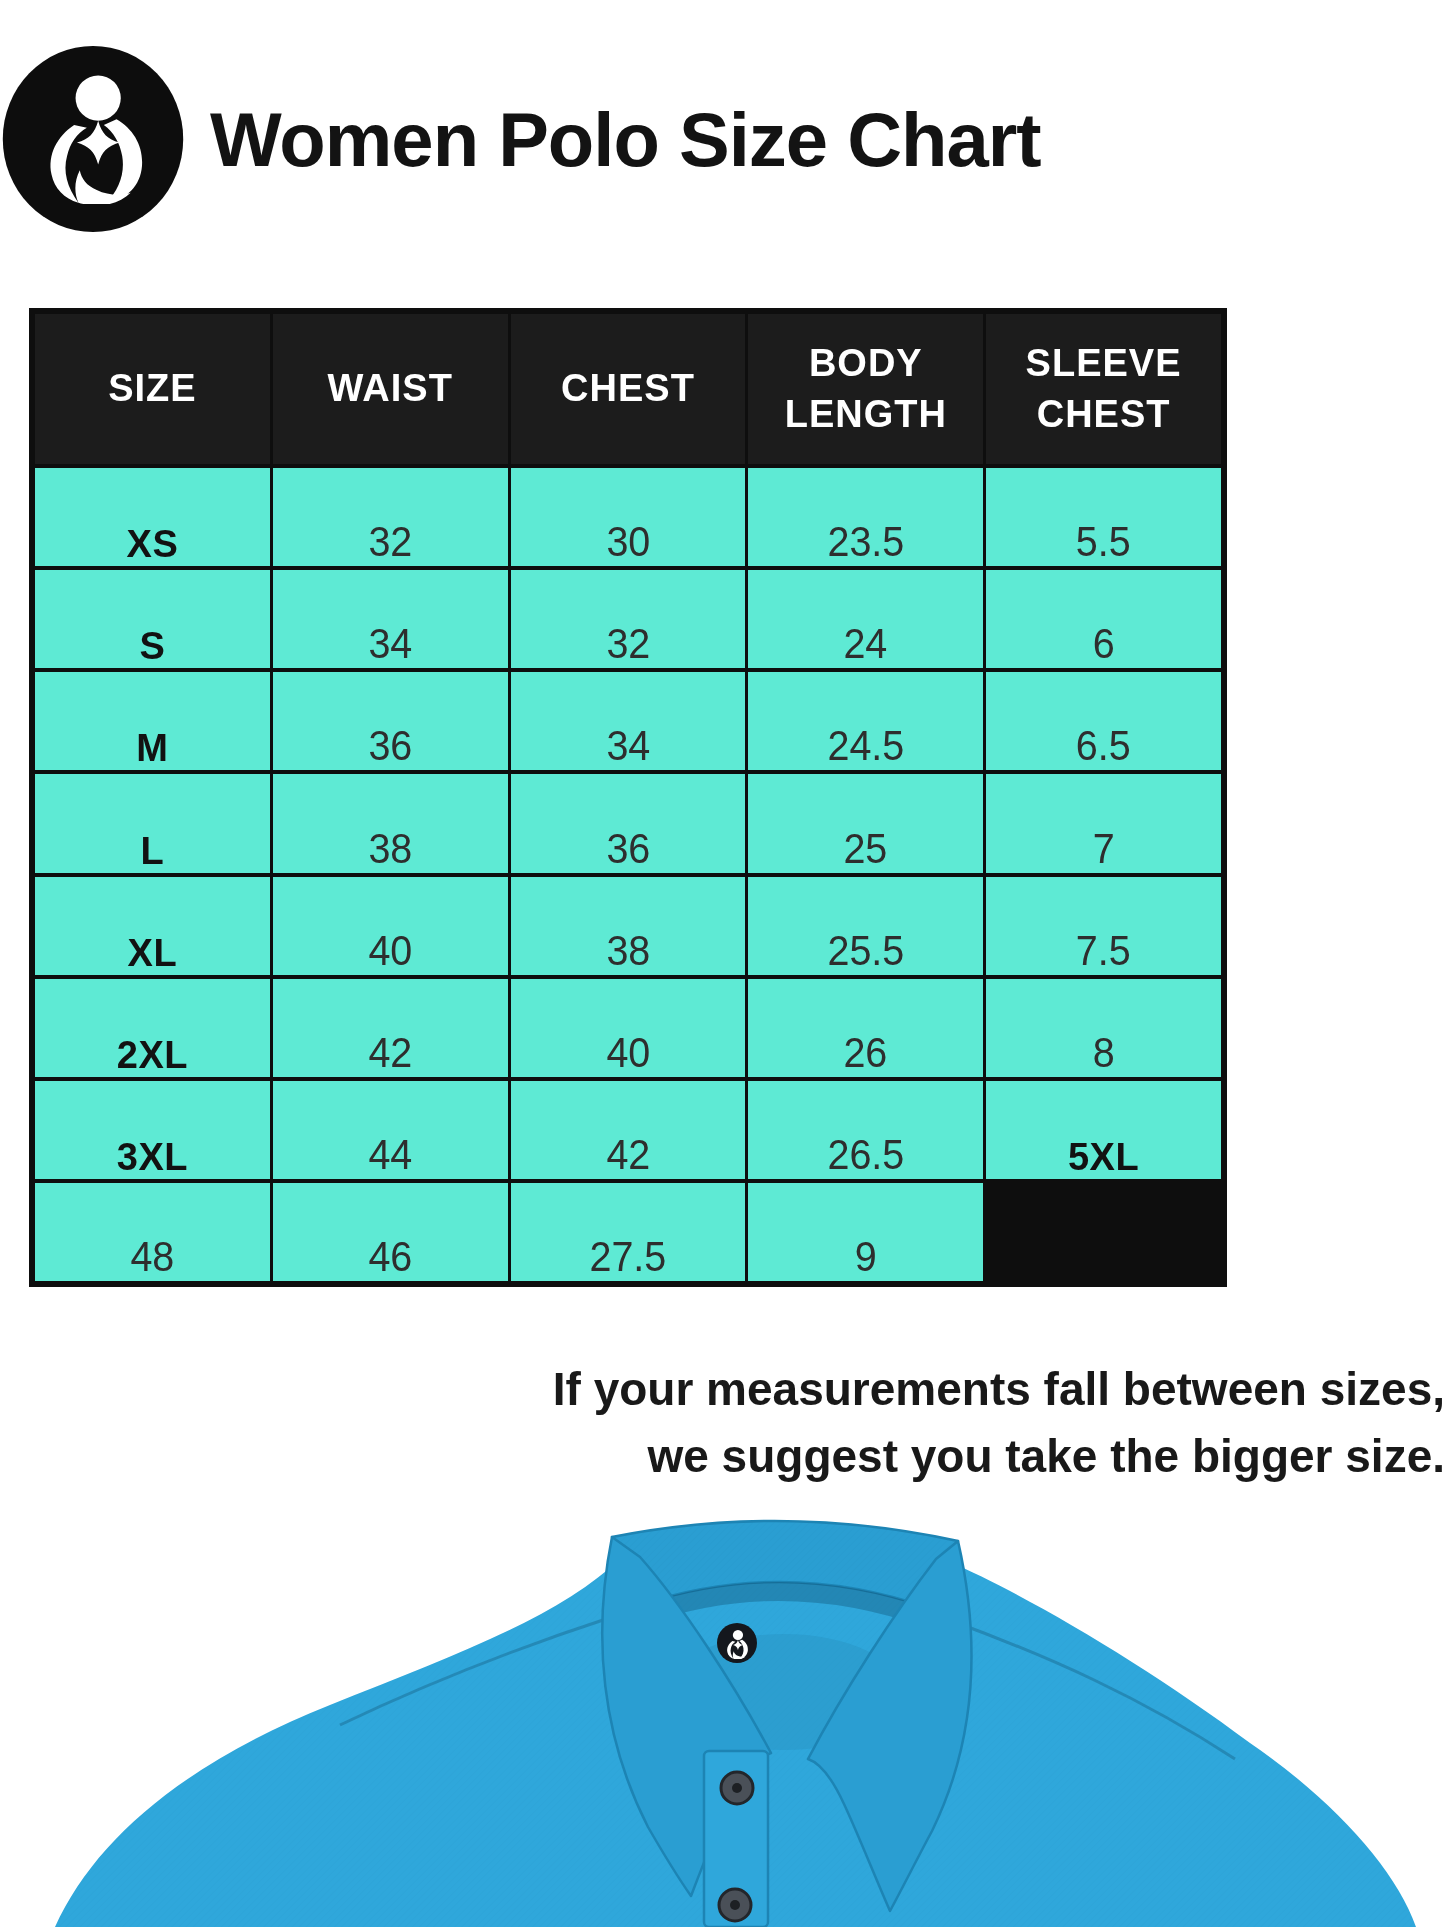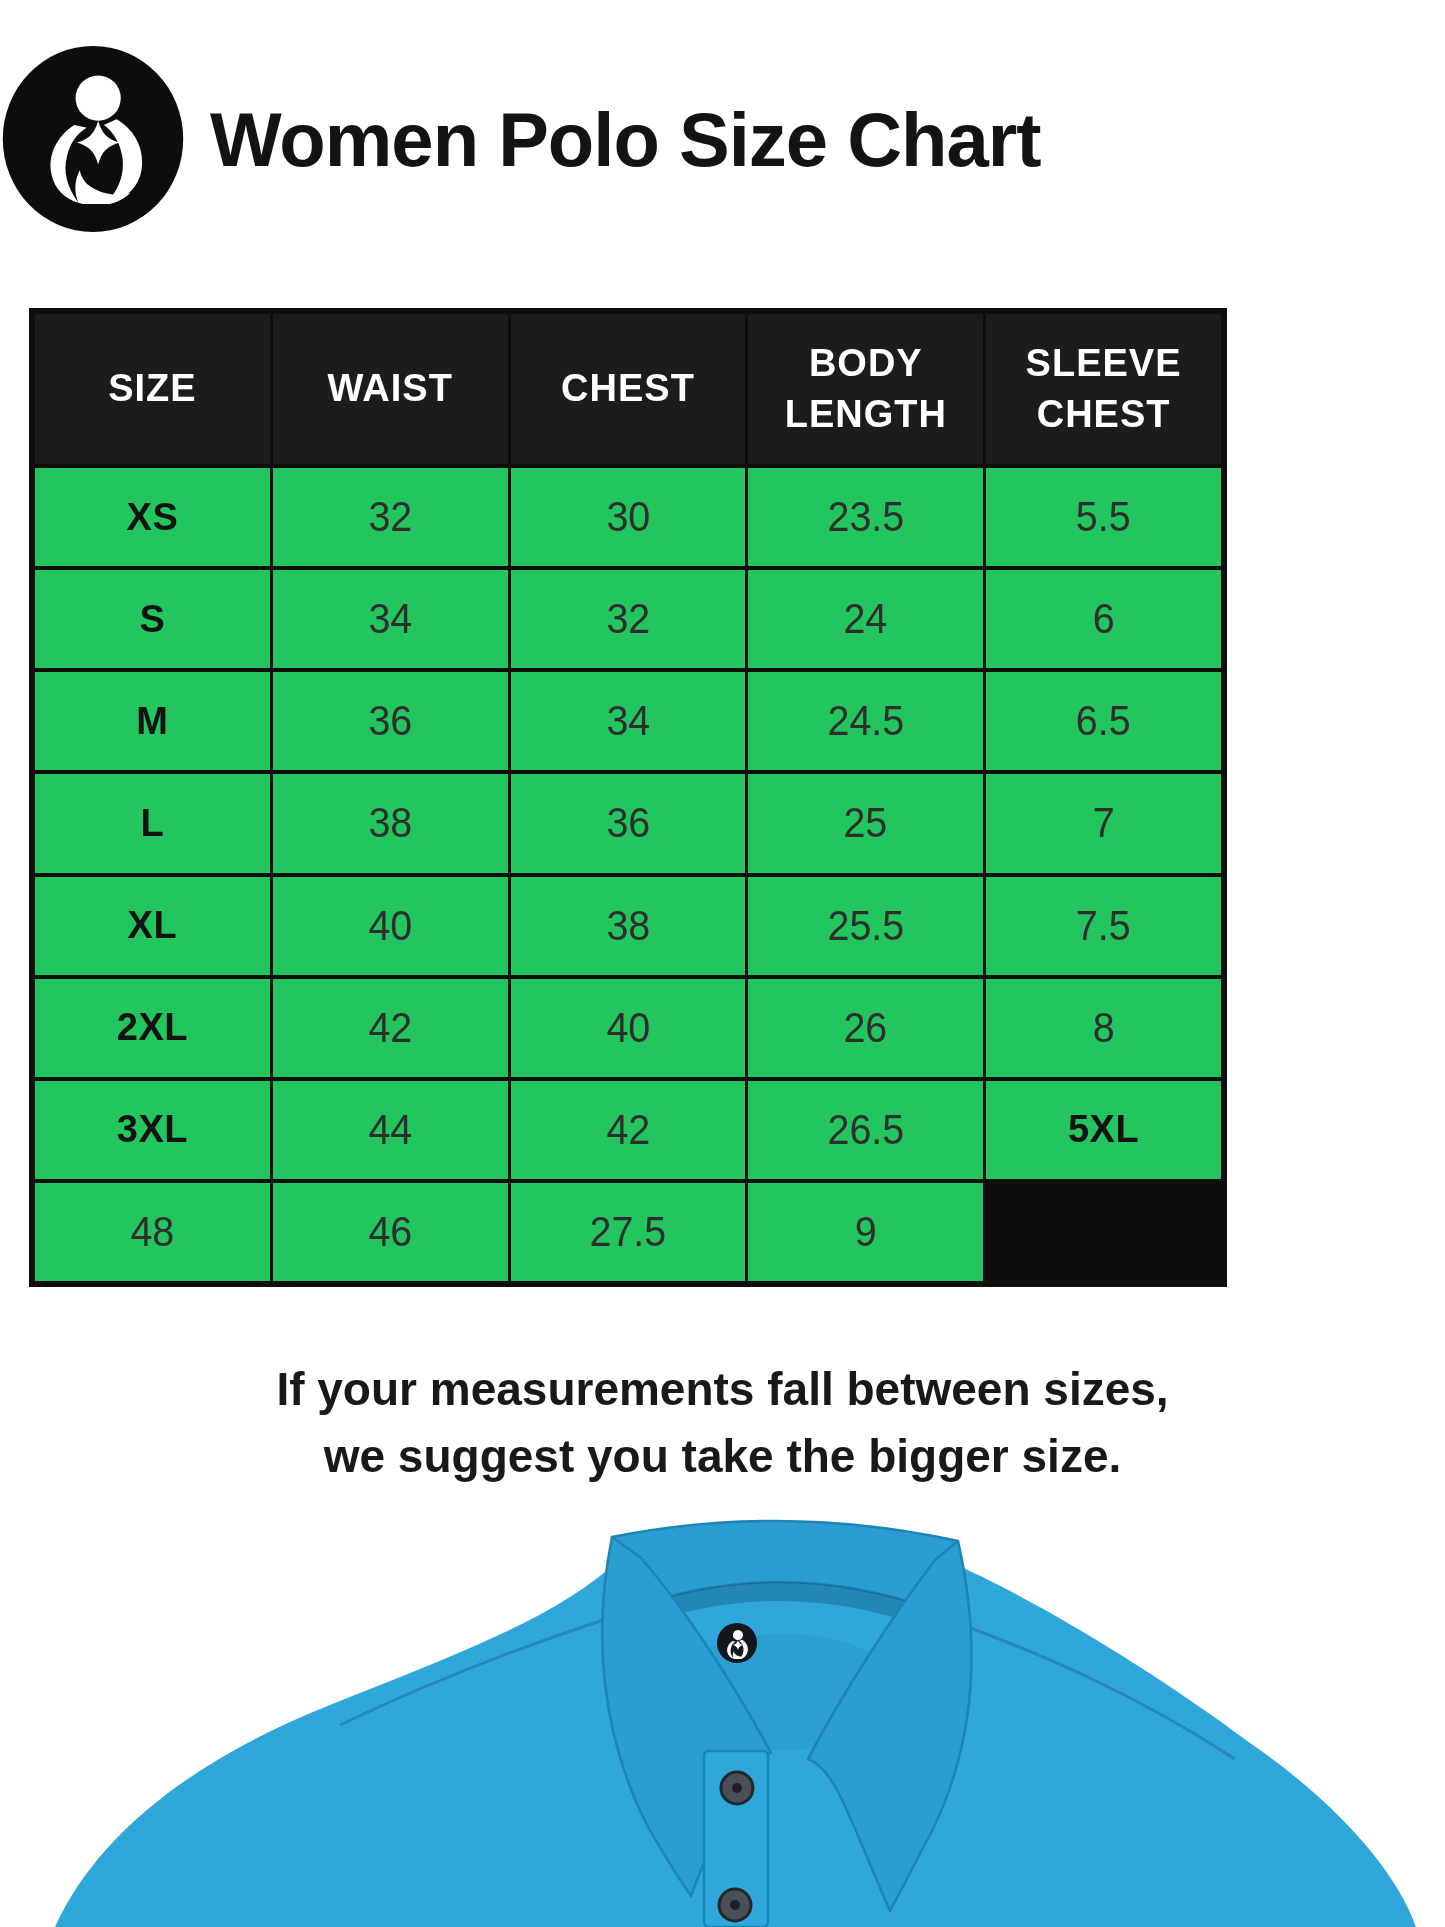--- a/index.html
+++ b/index.html
@@ -13,28 +13,28 @@
   .title{margin:0;font-size:76px;font-weight:800;letter-spacing:-1px;color:#131313;white-space:nowrap;}
 
   
   .table{position:absolute;left:29px;top:308px;width:1198px;height:979px;box-sizing:border-box;
     background:var(--border,#0e0e0e);border:6px solid var(--border,#0e0e0e);
     display:grid;grid-template-columns:repeat(5,1fr);grid-template-rows:150px repeat(8,1fr);
     column-gap:3px;row-gap:4px;}
   .th{background:var(--header-bg,#1c1c1c);color:#fff;display:flex;align-items:center;justify-content:center;
     text-align:center;font-weight:700;font-size:38px;letter-spacing:1px;line-height:1.35;}
   .th span{max-width:190px;}
-  .td{background:#22c55e;display:flex;align-items:center;justify-content:center;
+  .td{background:#5eead4;display:flex;align-items:flex-end;justify-content:center;
     font-size:42px;font-weight:400;color:#2e2e2e;}
   .td span{display:inline-block;transform:scaleX(.94);}
   .td.size{font-size:38px;font-weight:700;color:#121212;letter-spacing:.5px;}
   .td.size span{transform:none;}
 
   
-  .note{position:absolute;left:0;top:1356px;width:100%;text-align:center;
+  .note{position:absolute;left:0;top:1356px;width:100%;text-align:right;
     font-size:46px;font-weight:700;color:#191919;line-height:1.45;}
 
   
   .polo{position:absolute;left:0;top:1497px;width:1445px;height:430px;display:block;}
 </style>
 </head>
 <body>
 
 <svg width="0" height="0" style="position:absolute" aria-hidden="true">
   <defs>

